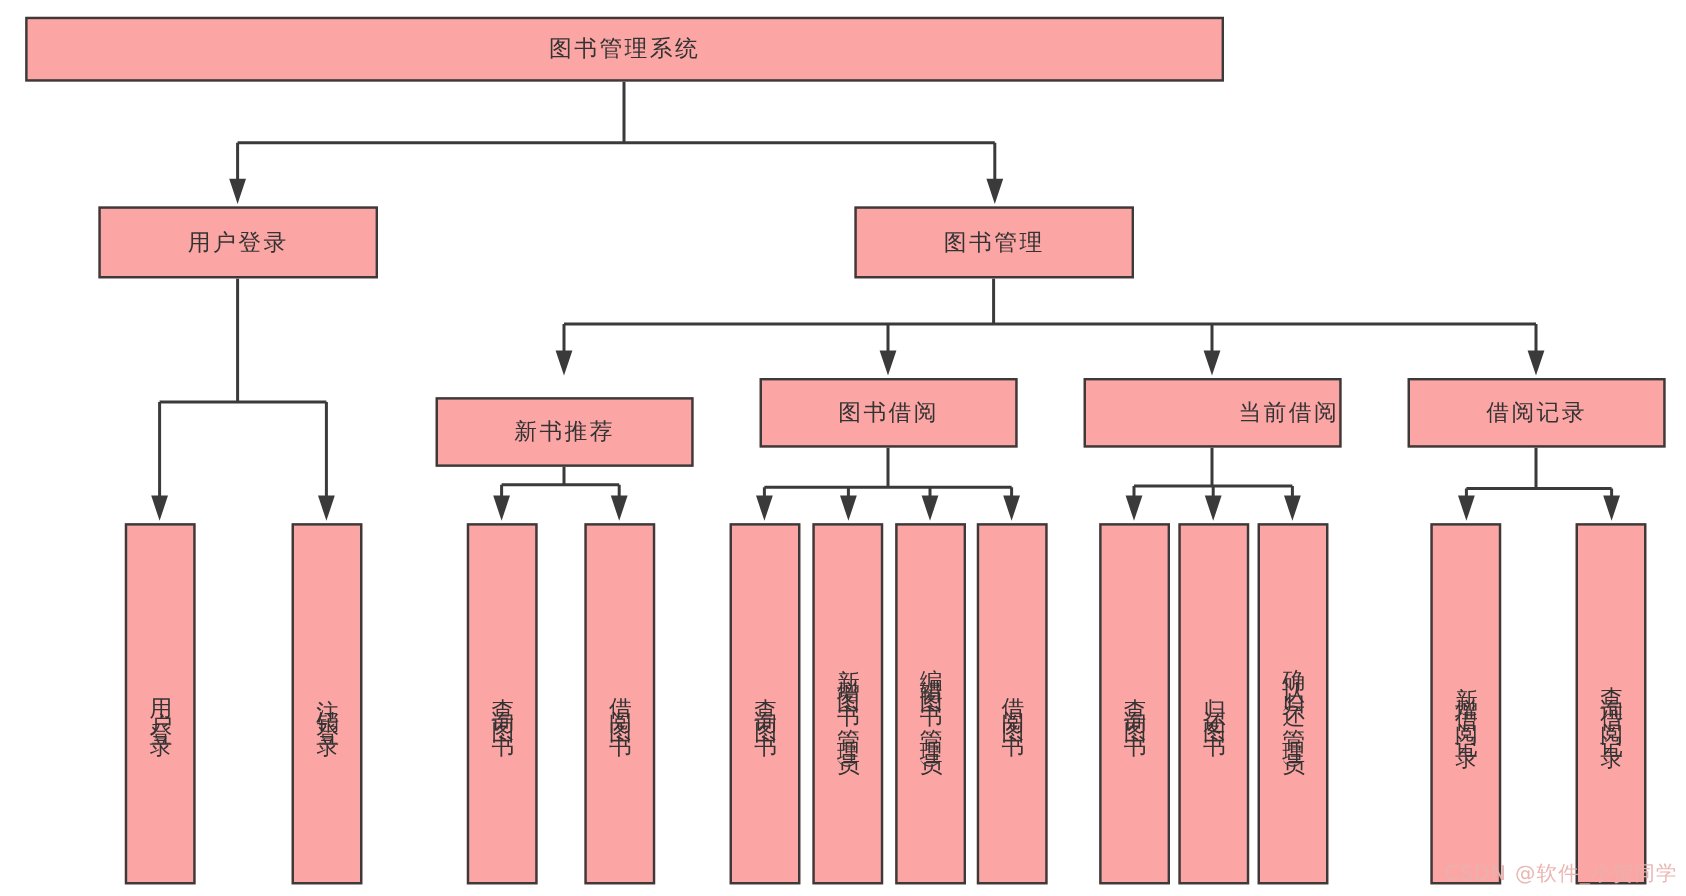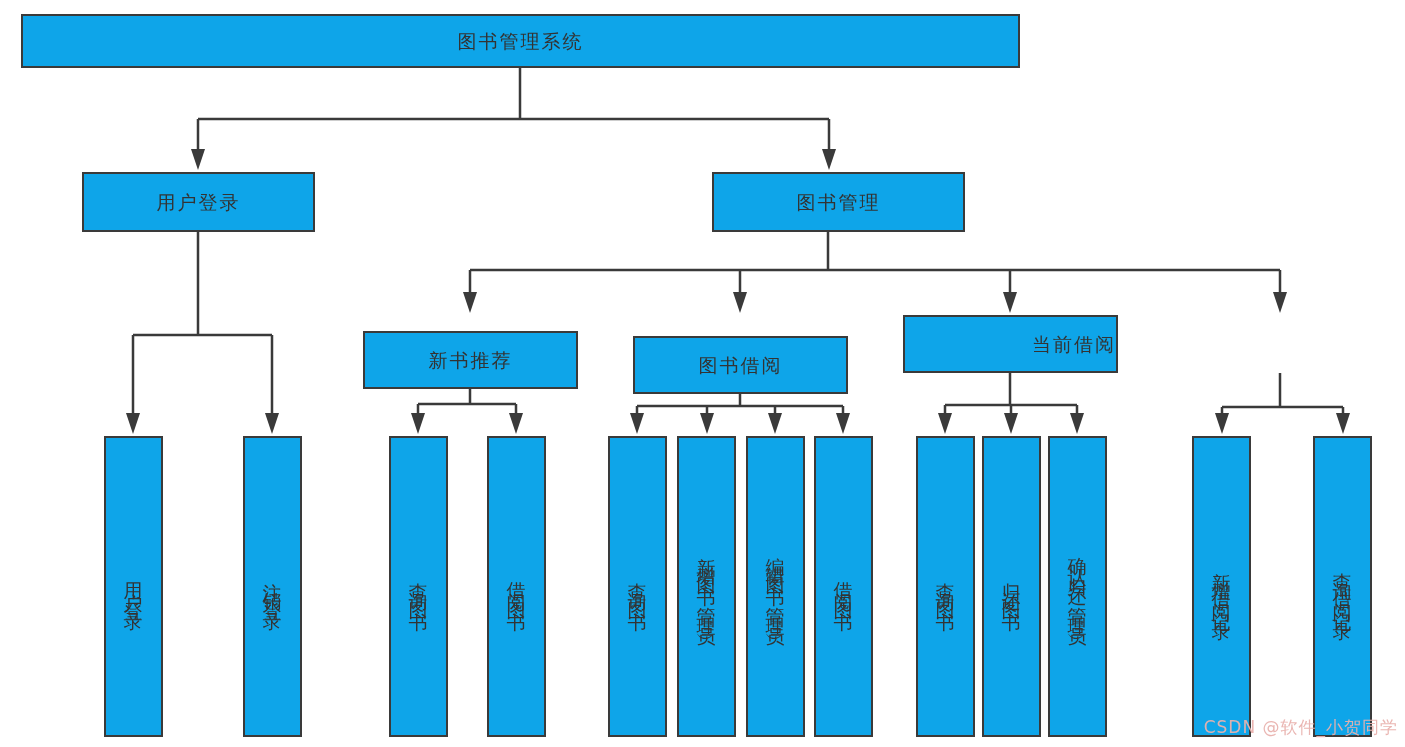--- a/index.html
+++ b/index.html
@@ -15,21 +15,21 @@
   .connectors {
     position: absolute;
     left: 0; top: 0;
     width: 1405px; height: 747px;
     pointer-events: none;
   }
   .box {
     position: absolute;
     box-sizing: border-box;
     border: 2.5px solid #3a3a3a;
-    background: #0ea5e9;
+    background: #fca5a5;
     display: flex;
     align-items: center;
     justify-content: center;
     font-size: 19px;
     letter-spacing: 2px;
     color: #333333;
     line-height: 1;
     white-space: nowrap;
   }
   .hbox { height: 58px; width: 215px; }
@@ -102,32 +102,35 @@
     </g>
   </svg>
 
   <div class="box" style="left:21px; top:14px; width:999px; height:54px;">
     <span>图书管理系统</span>
   </div>
 
   <div class="box" style="left:82px; top:172px; width:233px; height:60px;">
     <span>用户登录</span>
   </div>
-  <div class="box" style="left:712px; top:172px; width:253px; height:60px;align-items:center;">
+  <div class="box" style="left:712px; top:172px; width:233px; height:60px;align-items:center;">
     <span>图书管理</span>
   </div>
 
   <div class="box hbox" style="left:363px; top:331px;">
     <span>新书推荐</span>
   </div>
-  <div class="box hbox" style="left:633px; top:315px;margin-top:21px;">
+  <div class="box hbox" style="left:633px; top:315px;">
     <span>图书借阅</span>
   </div>
   <div class="box hbox" style="left:903px; top:315px;justify-content:flex-end;">
     <span>当前借阅</span>
+  </div>
+  <div class="box hbox" style="left:1173px; top:315px;">
+    <span>借阅记录</span>
   </div>
 
   <div class="box vbox" style="left:104px;">
     <span class="vtext">用户登录</span>
   </div>
   <div class="box vbox" style="left:243px;">
     <span class="vtext">注销登录</span>
   </div>
 
   <div class="box vbox" style="left:389px;">

